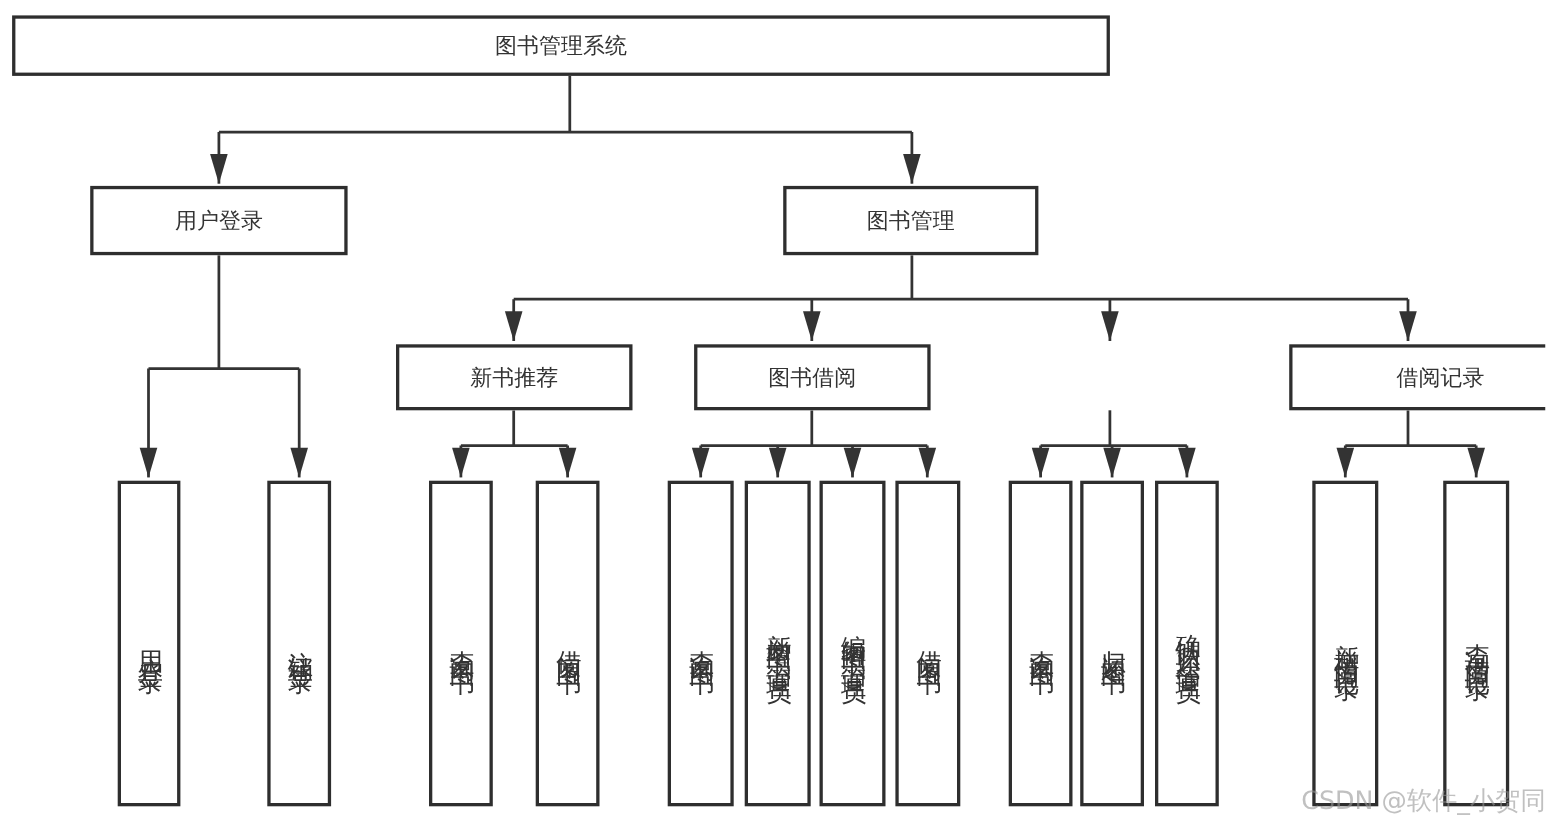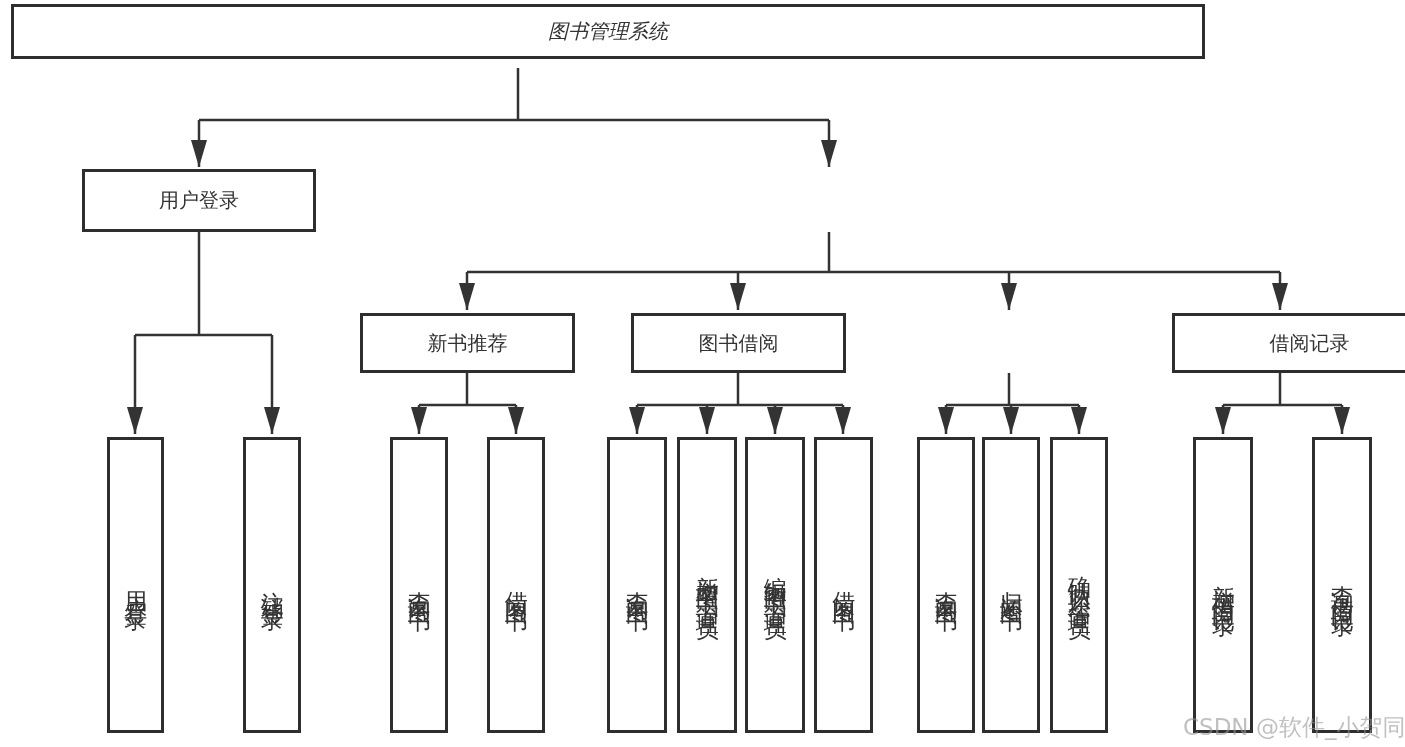--- a/index.html
+++ b/index.html
@@ -110,23 +110,24 @@
       <line x1="1011" y1="405" x2="1011" y2="434" marker-end="url(#arr)"></line>
       <line x1="1079" y1="405" x2="1079" y2="434" marker-end="url(#arr)"></line>
 
       <path d="M1280,373 V405"></path>
       <path d="M1223,405 H1342"></path>
       <line x1="1223" y1="405" x2="1223" y2="434" marker-end="url(#arr)"></line>
       <line x1="1342" y1="405" x2="1342" y2="434" marker-end="url(#arr)"></line>
     </g>
   </svg>
 
-  <div class="box" style="left:11px; top:4px; width:1194px; height:55px;font-style:italic;">图书管理系统</div>
+  <div class="box" style="left:11px; top:14px; width:998px; height:55px;">图书管理系统</div>
 
   <div class="box" style="left:82px; top:169px; width:234px; height:63px;">用户登录</div>
+  <div class="box" style="left:712px; top:169px; width:232px; height:63px;">图书管理</div>
 
   <div class="box" style="left:631px; top:313px; width:215px; height:60px;">图书借阅</div>
   <div class="box" style="left:360px; top:313px; width:215px; height:60px;">新书推荐</div>
   <div class="box" style="left:1172px; top:313px; width:252px; height:60px;padding-left:23px;">借阅记录</div>
 
   <div class="leaf" style="left:107px; width:57px;">
     <span>用户登录</span>
   </div>
   <div class="leaf" style="left:243px; width:58px;">
     <span>注销登录</span>

